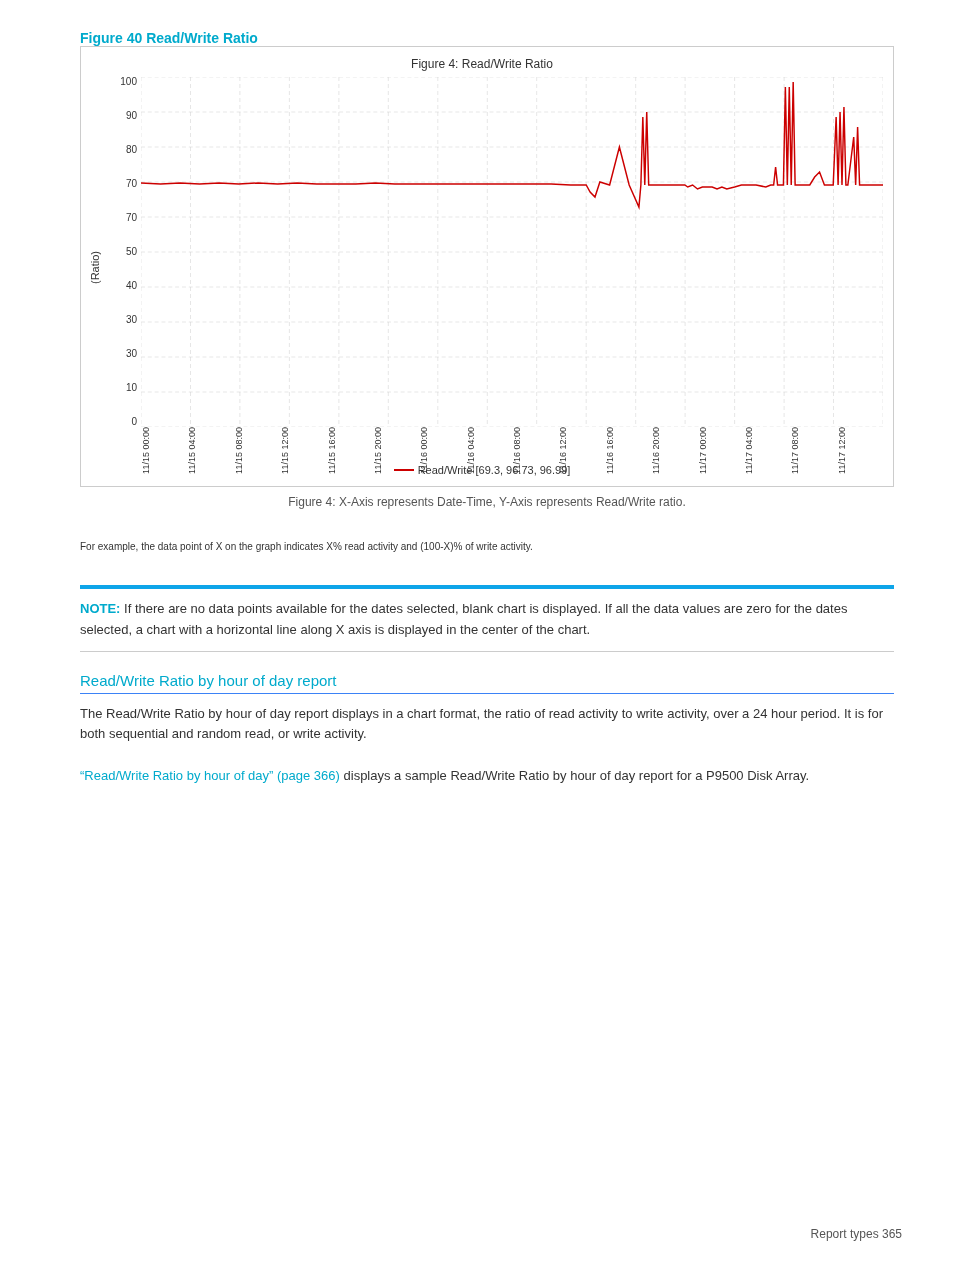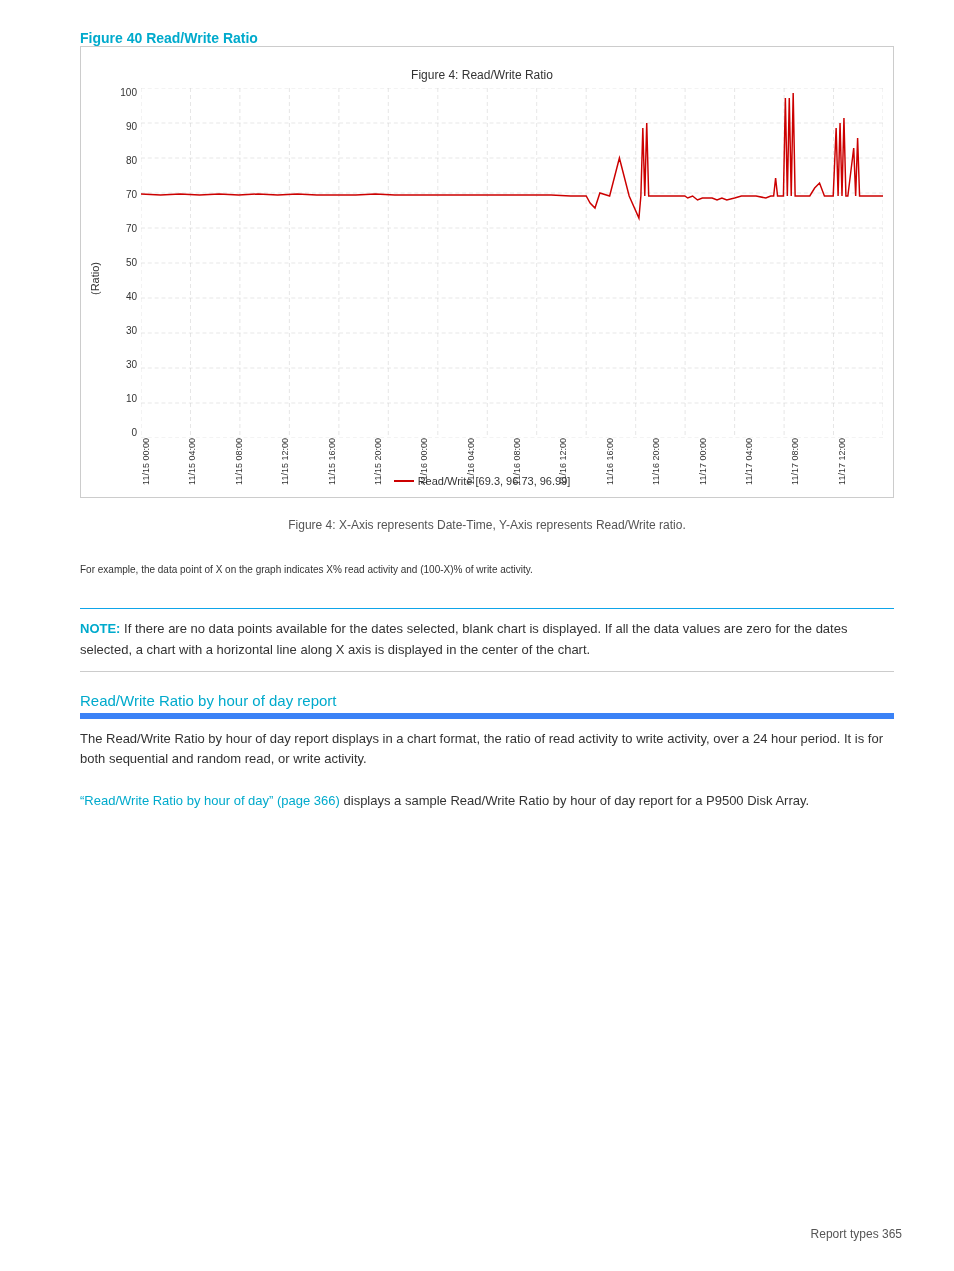--- a/index.html
+++ b/index.html
@@ -14,22 +14,22 @@
     }
 
     .figure-heading {
       color: #00aacc;
       font-size: 14px;
       font-weight: bold;
     }
 
     .chart-container {
       border: 1px solid #ccc;
-      padding: 21px 10px 10px 0;
-      margin-bottom: 20px;
+      padding: 10px 10px 10px 0;
+      margin-bottom: 8px;
       position: relative;
       background: #fff;
     }
 
     .chart-title {
       text-align: center;
       font-size: 12px;
       color: #333;
       margin-bottom: 6px;
     }
@@ -131,39 +131,39 @@
       margin-top: 4px;
     }
 
     .body-text {
       margin: 30px 0;
       line-height: 1.6;
       font-size: 10px;
     }
 
     .note-block {
-      border-top: 1px solid #0ea5e9;
+      border-top: 4px solid #0ea5e9;
       border-bottom: 1px solid #ccc;
       padding: 10px 0;
       margin: 16px 0;
       line-height: 1.6;
       font-size: 13px;
     }
 
     .note-label {
       color: #00aacc;
       font-weight: bold;
     }
 
     .section-heading {
       color: #00aacc;
       font-size: 15px;
       font-weight: normal;
       margin: 20px 0 10px 0;
-      border-bottom: 6px solid #3b82f6;
+      border-bottom: 1px solid #3b82f6;
       padding-bottom: 4px;
     }
 
     .section-body {
       line-height: 1.6;
       font-size: 13px;
     }
 
     .section-link {
       color: #00aacc;

